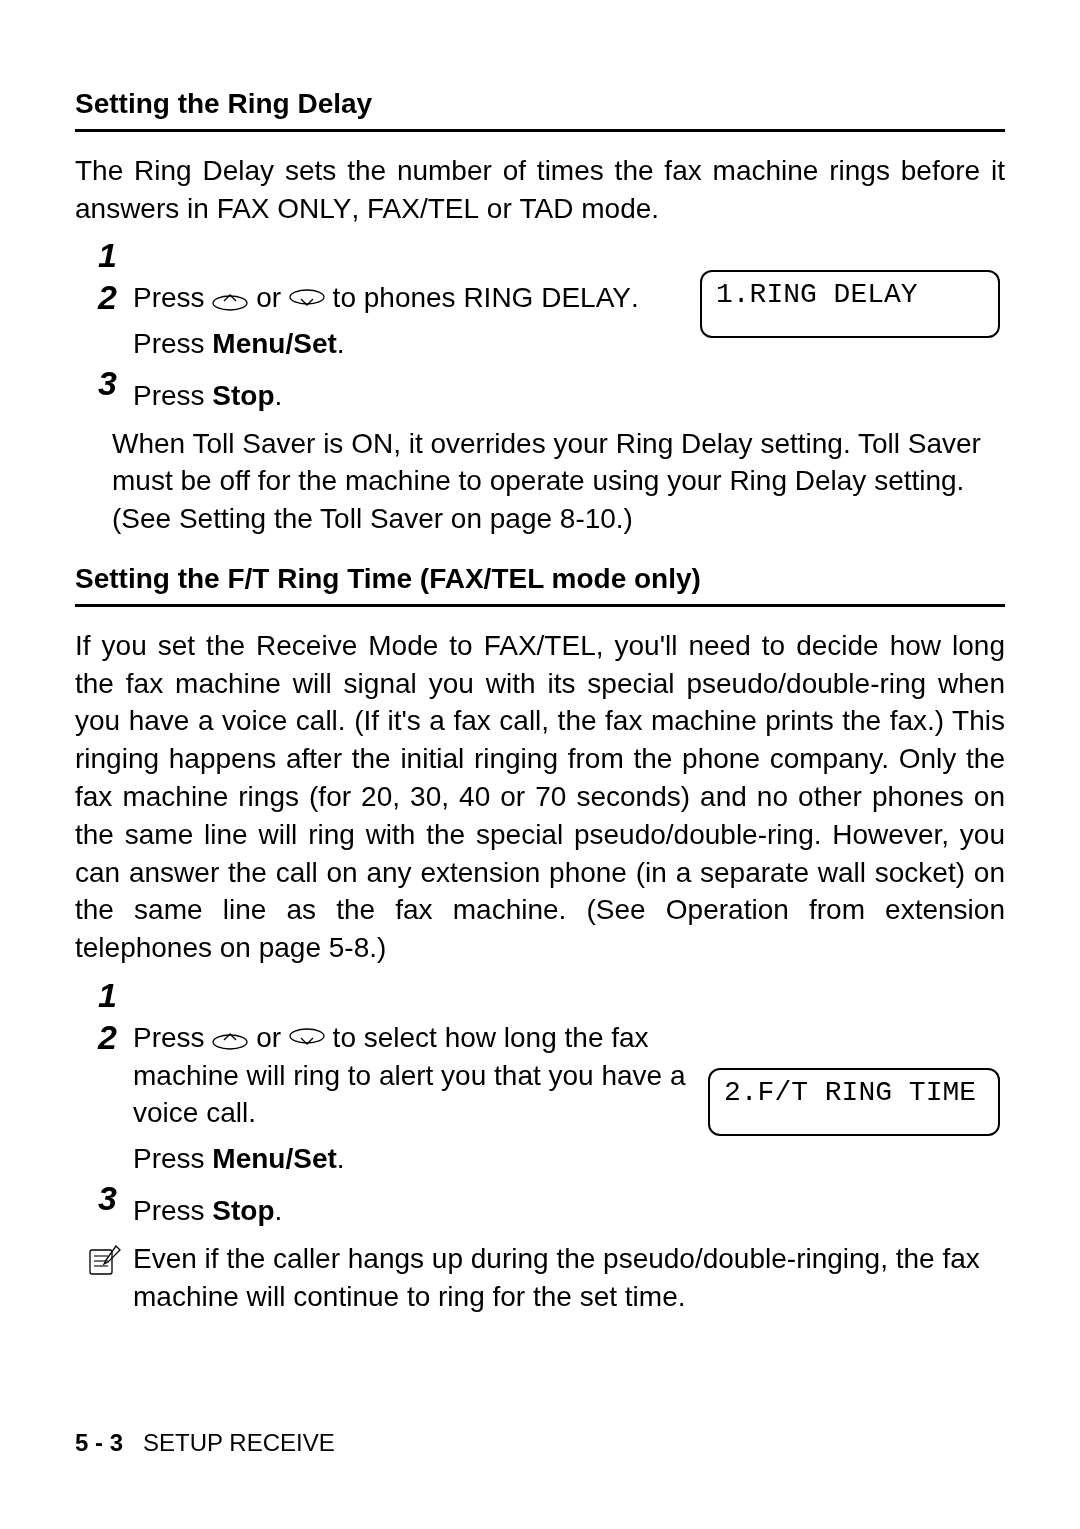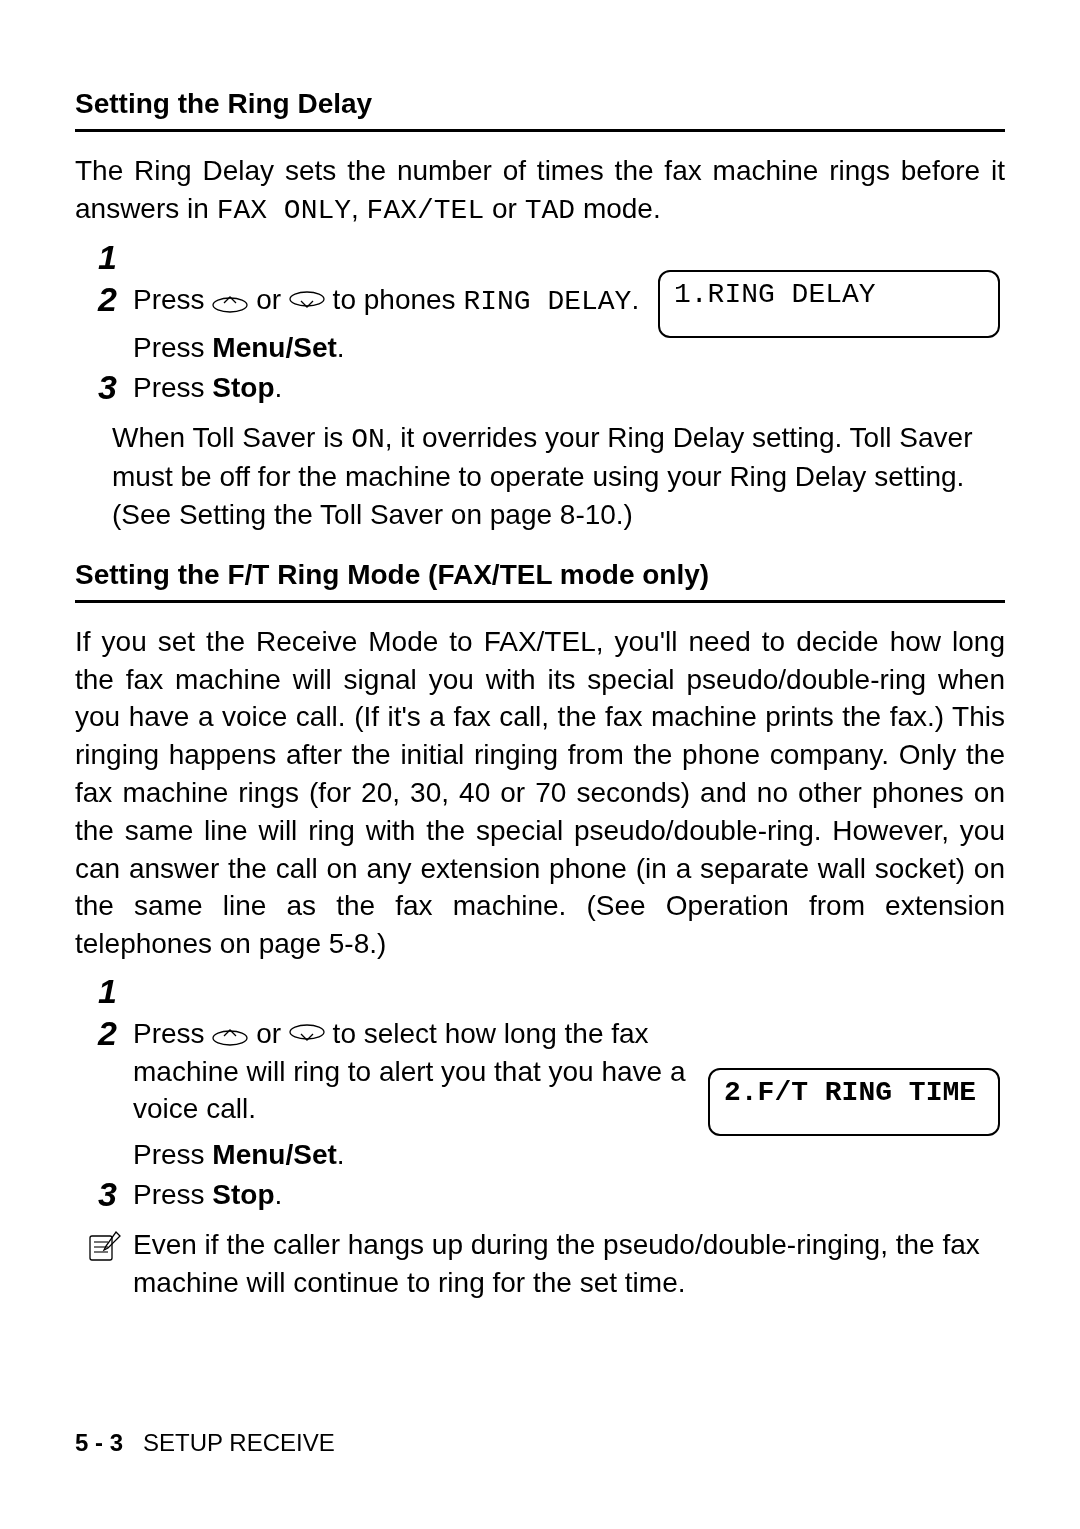--- a/index.html
+++ b/index.html
@@ -6,21 +6,21 @@
   html, body { width: 1080px; height: 1529px; }
   body {
     font-family: Arial, Helvetica, sans-serif;
     font-size: 28px;
     color: #000;
     background: #fff;
     padding: 85px 75px 60px 75px;
     position: relative;
     line-height: 1.35;
   }
-  .mono { font-family: Liberation Mono, monospace; }
+  .mono { font-family: Liberation Sans, sans-serif; }
   .b { font-weight: bold; }
   .section-heading {
     font-size: 28px;
     font-weight: bold;
     border-bottom: 3px solid #000;
     padding-bottom: 6px;
     margin-bottom: 20px;
   }
   .intro {
     margin-bottom: 10px;
@@ -49,21 +49,21 @@
   .step-num {
     font-size: 34px;
     font-weight: bold;
     font-style: italic;
     line-height: 1.1;
   }
   .step-text {
     flex: 1;
     padding-right: 300px; 
   }
-  .step-text.full { padding-right: 0; }
+  .step-text.full { padding-right: 0; margin-top: 12px; }
   .indent-block {
     margin-left: 37px;
     margin-top: 10px;
     margin-bottom: 22px;
   }
   .note-row {
     display: flex;
     align-items: flex-start;
     margin-top: 10px;
   }
@@ -84,22 +84,22 @@
   .arrow-icon {
     display: inline-block;
     width: 36px;
     height: 22px;
     vertical-align: middle;
   }
   .pencil-icon {
     width: 36px;
     height: 36px;
   }
-  #lcd1 { top: 270px; right: 80px; width: 342px; }
-  #lcd2 { top: 1068px; right: 80px; width: 292px; font-weight: bold; }
+  #lcd1 { top: 270px; right: 80px; width: 300px; }
+  #lcd2 { top: 1068px; right: 80px; width: 292px; }
   .section2 { margin-top: 22px; }
 </style>
 </head>
 <body>
 
 <h2 class="section-heading">Setting the Ring Delay</h2>
 
 <p class="intro">
   <span>The Ring Delay sets the number of times the fax machine rings before it answers in </span><span class="mono">FAX ONLY</span><span>, </span><span class="mono">FAX/TEL</span><span> or </span><span class="mono">TAD</span><span> mode.</span>
 </p>
@@ -129,21 +129,21 @@
   <div class="step-num-col"><span class="step-num">3</span></div>
   <div class="step-text full">
     <span>Press </span><span class="b">Stop</span><span>.</span>
   </div>
 </div>
 
 <p class="indent-block">
   <span>When Toll Saver is </span><span class="mono">ON</span><span>, it overrides your Ring Delay setting. Toll Saver must be off for the machine to operate using your Ring Delay setting. (See </span><span>Setting the Toll Saver</span><span> on page 8-10.)</span>
 </p>
 
-<h2 class="section-heading section2">Setting the F/T Ring Mode (FAX/TEL mode only)</h2>
+<h2 class="section-heading section2">Setting the F/T Ring Time (FAX/TEL mode only)</h2>
 
 <p class="intro">
   <span>If you set the Receive Mode to FAX/TEL, you'll need to decide how long the fax machine will signal you with its special pseudo/double-ring when you have a voice call. (If it's a fax call, the fax machine prints the fax.) This ringing happens after the initial ringing from the phone company. Only the fax machine rings (for 20, 30, 40 or 70 seconds) and no other phones on the same line will ring with the special pseudo/double-ring. However, you can answer the call on any extension phone (in a separate wall socket) on the same line as the fax machine. (See </span><span>Operation from extension telephones</span><span> on page 5-8.)</span>
 </p>
 
 <div id="lcd2" class="lcd-box">2.F/T RING TIME</div>
 
 <div class="step-row">
   <div class="step-num-col"><span class="step-num">1</span></div>
 </div>

